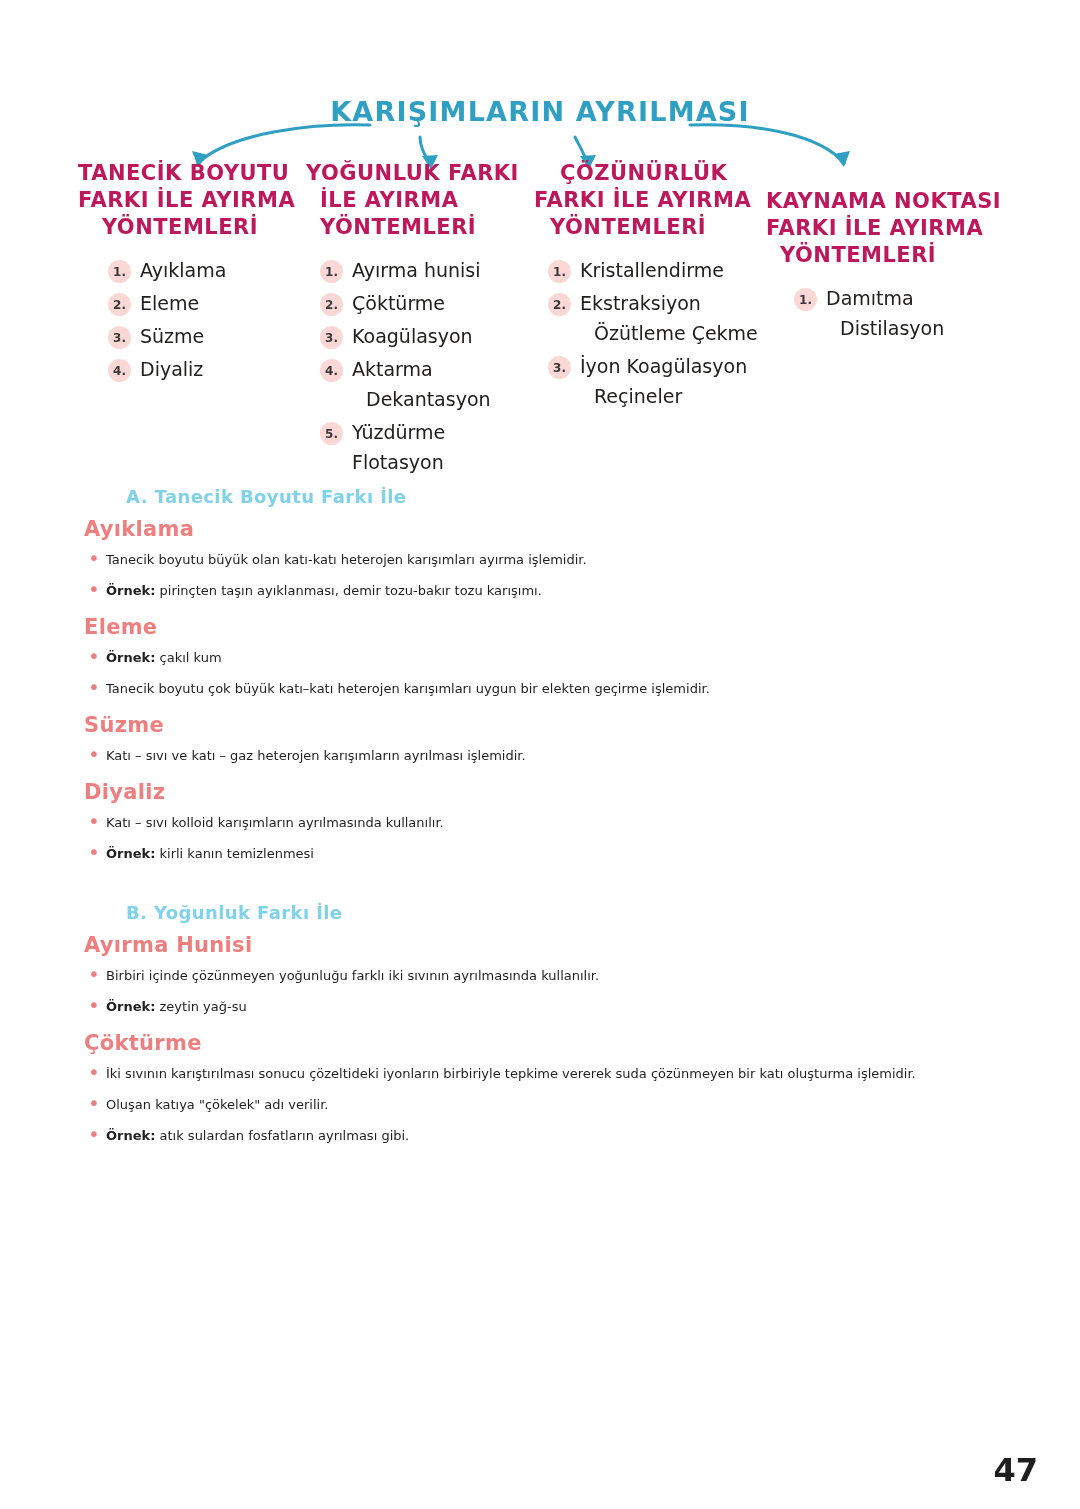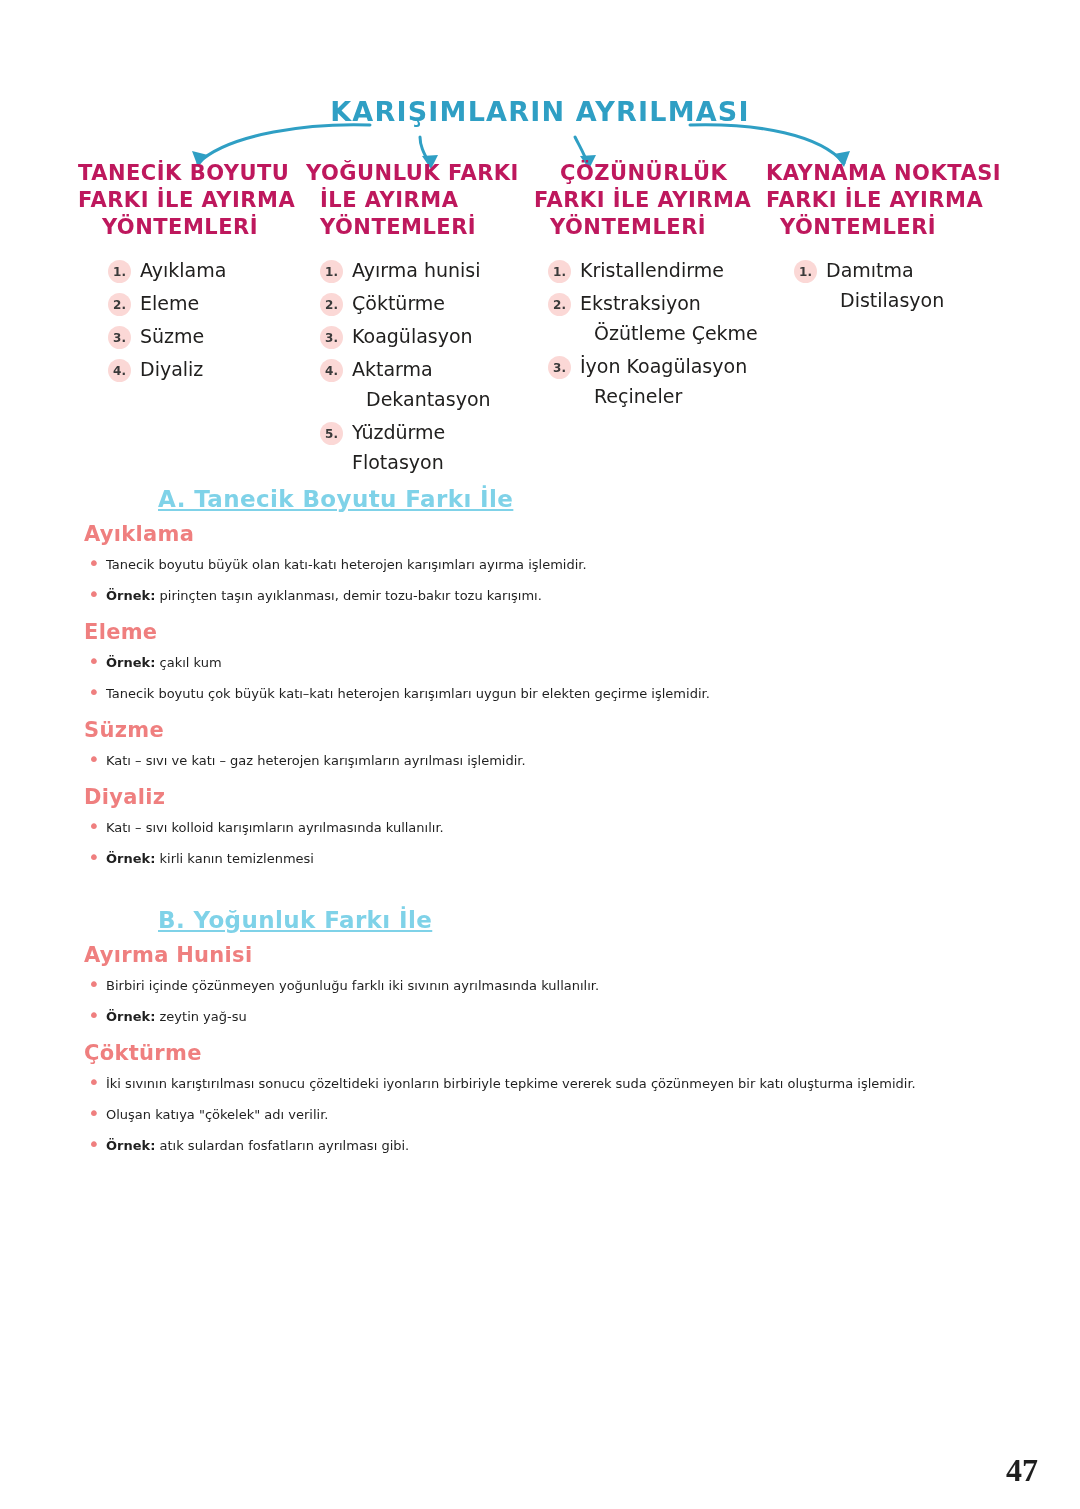--- a/index.html
+++ b/index.html
@@ -57,21 +57,21 @@
     justify-content: flex-start;
     gap: 0px;
   }
   .col {
     box-sizing: border-box;
     padding-right: 6px;
   }
   .col-0 { width: 228px; }
   .col-1 { width: 228px; }
   .col-2 { width: 232px; }
-  .col-3 { width: 250px; }
+  .col-3 { width: 250px; margin-top: 28px; }
 
   .col-head {
     color: #be185d;
     font-size: 21px;
     line-height: 27px;
     font-weight: bold;
     letter-spacing: 0.5px;
   }
   .col-head .l2, .col-head .l3 { display: block; }
   .col-0 .col-head { text-align: left; }
@@ -121,25 +121,24 @@
 
   
   .body-wrap {
     position: absolute;
     top: 482px;
     left: 78px;
     width: 940px;
   }
   .section-title {
     color: #7fd2e8;
-    font-size: 23px;
-    font-weight: bold;
-    margin: 4px 0 6px 80px;
+    font-size: 18px;
+    font-weight: bold;
+    margin: 4px 0 6px 48px;
     letter-spacing: 0.4px;
-    text-decoration: underline;
   }
   .section-title.second { margin-top: 34px; }
 
   .sub-head {
     color: #ef7f7f;
     font-size: 21px;
     font-weight: bold;
     margin: 10px 0 4px 6px;
     letter-spacing: 0.3px;
   }
@@ -167,21 +166,20 @@
   }
   .bullets li b { font-weight: bold; }
 
   .page-number {
     position: absolute;
     right: 74px;
     bottom: 52px;
     font-size: 32px;
     font-weight: bold;
     color: #1f1f1f;
-    font-family: Liberation Serif, serif;
   }
 </style>
 </head>
 <body>
 
 <div class="page">
 
   <div class="title-block">
     <span class="main-title">KARIŞIMLARIN AYRILMASI</span>
   </div>

